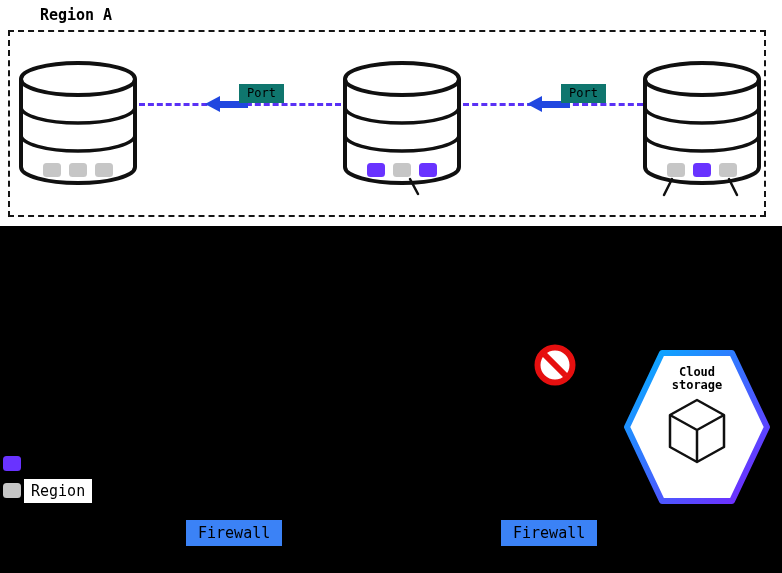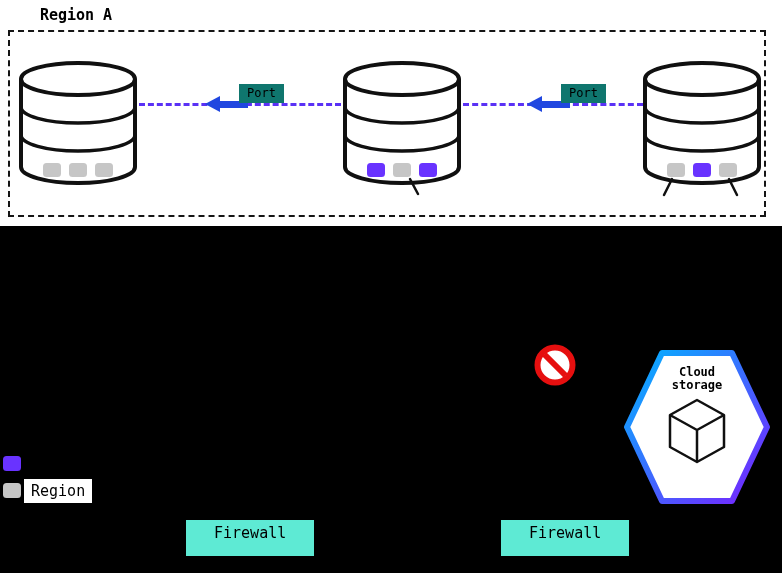--- a/index.html
+++ b/index.html
@@ -18,21 +18,21 @@
   .region-db{position:absolute;top:58px;width:120px;height:150px;}
   .dot{position:absolute;top:105px;width:18px;height:14px;border-radius:3.5px;background:#c6c6c6;}
   #overlay{position:absolute;left:0;top:0;pointer-events:none;}
   .tickline{stroke:#101010;stroke-width:2.5;stroke-linecap:round;}
   .blocked{position:absolute;left:532px;top:342px;width:46px;height:46px;}
   .hexwrap{position:absolute;left:622px;top:348px;width:150px;height:158px;}
   .hex-text{position:absolute;left:0;top:18px;width:150px;text-align:center;font-size:12px;line-height:13px;font-weight:bold;}
   .hex-text span{display:inline-block;width:64px;}
   .legend-swatch{position:absolute;left:3px;width:18px;height:15px;border-radius:3.5px;}
   .legend-label{position:absolute;left:24px;height:24px;line-height:24px;padding:0 7px;background:#fff;font-size:15px;white-space:nowrap;}
-  .firewall-label{position:absolute;top:520px;height:36px;line-height:26px;padding:0 28px;background:#5eead4;font-size:15px;white-space:nowrap;}
+  .firewall-label{position:absolute;top:520px;height:26px;line-height:26px;padding:0 12px;background:#3b82f6;font-size:15px;white-space:nowrap;}
 </style>
 </head>
 <body>
 
 <div id="canvas">
 
   <div class="white-band"></div>
   <div class="dashed-box"></div>
 
   <div class="region-label" style="left:28px">Region A</div>

